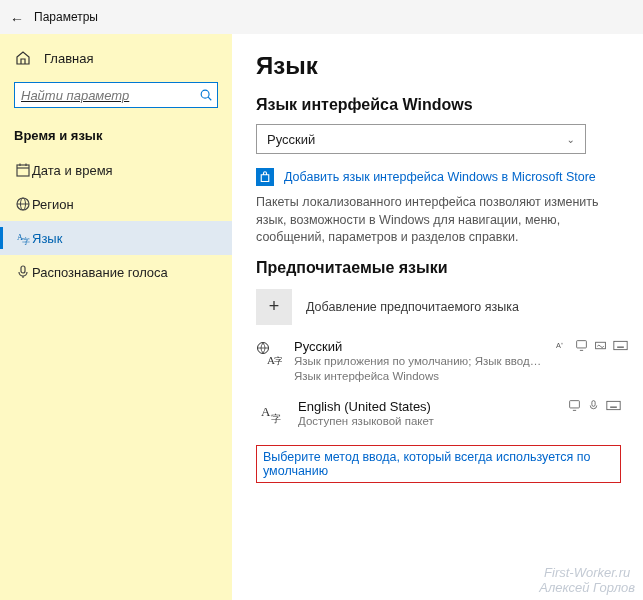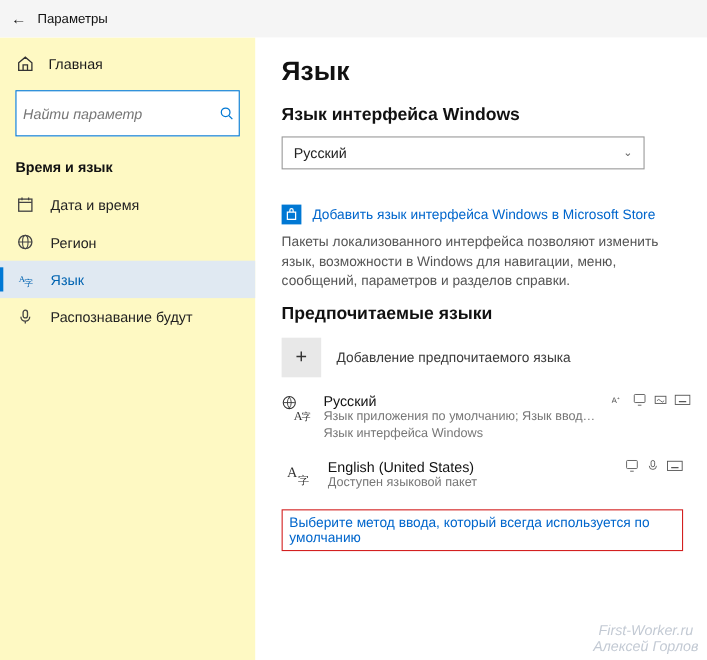--- a/index.html
+++ b/index.html
@@ -5,38 +5,38 @@
   * { box-sizing: border-box; margin: 0; padding: 0; }
   html, body { width: 643px; height: 600px; font-family: "Segoe UI", Tahoma, sans-serif; background: #fff; color: #1a1a1a; overflow: hidden; }
   .window { display: flex; flex-direction: column; height: 100%; }
   .titlebar { display: flex; align-items: center; height: 34px; padding: 0 6px; font-size: 12px; color: #111; background: #f5f5f5; }
   .titlebar .back { width: 22px; text-align: center; font-size: 14px; cursor: pointer; }
   .titlebar .title { margin-left: 6px; }
   .body { display: flex; flex: 1; overflow: hidden; }
   .sidebar { width: 232px; background: #fef9c3; padding: 10px 0 0 0; display: flex; flex-direction: column; font-size: 13px; }
   .home-row { display: flex; align-items: center; padding: 6px 14px; cursor: pointer; gap: 12px; }
   .home-row .ico { width: 18px; display: inline-flex; justify-content: center; }
-  .searchbox { margin: 10px 14px 14px 14px; border: 1px solid #0078d4; background: #fff; display: flex; align-items: center; height: 42px; padding: 0 6px; }
+  .searchbox { margin: 10px 14px 14px 14px; border: 1px solid #0078d4; background: #fff; display: flex; align-items: center; height: 26px; padding: 0 6px; text-decoration: underline; }
   .searchbox input { border: none; outline: none; flex: 1; font-size: 13px; color: #666; font-style: italic; background: transparent; }
   .searchbox .sico { color: #0078d4; font-size: 13px; }
   .group-label { padding: 6px 14px 6px 14px; font-size: 13px; font-weight: 600; color: #111; }
   .navlist { display: flex; flex-direction: column; margin-top: 4px; }
-  .navitem { display: flex; align-items: center; gap: 14px; padding: 9px 14px; cursor: pointer; position: relative; color: #222; }
+  .navitem { display: flex; align-items: center; padding: 9px 14px; cursor: pointer; position: relative; color: #222; }
   .navitem .ico { width: 18px; display: inline-flex; justify-content: center; color: #444; }
   .navitem.selected { background: #e0e9f2; }
   .navitem.selected::before { content: ""; position: absolute; left: 0; top: 6px; bottom: 6px; width: 3px; background: #0078d4; }
   .navitem.selected .ico, .navitem.selected { color: #0063b1; }
   .content { flex: 1; overflow-y: auto; padding: 18px 22px 10px 24px; font-size: 12.5px; color: #3a3a3a; position: relative; }
   .content h1 { font-size: 24px; font-weight: 600; color: #111; margin-bottom: 16px; }
   .content h2 { font-size: 16px; font-weight: 600; color: #111; margin-top: 12px; margin-bottom: 10px; }
   .content h2.first { margin-top: 0; }
   .select { border: 1px solid #999; height: 30px; width: 330px; display: flex; align-items: center; justify-content: space-between; padding: 0 10px; font-size: 13px; color: #222; cursor: pointer; background: #fff; }
   .select .chev { color: #666; font-size: 10px; }
   .desc { margin-top: 8px; line-height: 1.4; max-width: 350px; color: #555; }
-  .storelink { display: flex; align-items: center; gap: 10px; margin-top: 32px; color: #0066cc; cursor: pointer; font-size: 12.5px; }
+  .storelink { display: flex; align-items: center; gap: 10px; margin-top: 14px; color: #0066cc; cursor: pointer; font-size: 12.5px; }
   .storelink .sico { width: 18px; height: 18px; background: #0078d4; display: inline-flex; align-items: center; justify-content: center; }
   .storelink .sico svg { fill: #fff; }
   .addlang { display: flex; align-items: center; gap: 14px; margin-top: 12px; cursor: pointer; }
   .plusbox { width: 36px; height: 36px; background: #e8e8e8; display: flex; align-items: center; justify-content: center; font-size: 18px; color: #333; }
   .langitem { display: flex; align-items: flex-start; gap: 12px; margin-top: 14px; cursor: pointer; }
   .langicon { width: 30px; display: flex; justify-content: center; margin-top: 2px; }
   .langtext { flex: 1; }
   .langtext .lname { font-size: 13px; color: #111; }
   .langtext .lsub { font-size: 11.5px; color: #777; line-height: 1.35; max-width: 250px; overflow: hidden; white-space: nowrap; text-overflow: ellipsis; }
   .langicons { display: flex; gap: 6px; color: #555; font-size: 11px; align-items: center; }
@@ -105,21 +105,21 @@
           <span>Язык</span>
         </div>
         <div class="navitem">
           <span class="ico">
             <svg width="16" height="16" viewBox="0 0 16 16">
                 <rect x="6" y="2" width="4" height="7" rx="2" fill="none" stroke="#444" stroke-width="1.2"></rect>
                 <path d="M4 8 a4 4 0 0 0 8 0" fill="none" stroke="#444" stroke-width="1.2"></path>
                 <line x1="8" y1="12" x2="8" y2="14" stroke="#444" stroke-width="1.2"></line>
               </svg>
           </span>
-          <span>Распознавание будут</span>
+          <span>Распознавание голоса</span>
         </div>
       </div>
     </div>
 
     <div class="content">
       <h1>Язык</h1>
 
       <h2 class="first">Язык интерфейса Windows</h2>
       <div class="select">
         <span>Русский</span>

